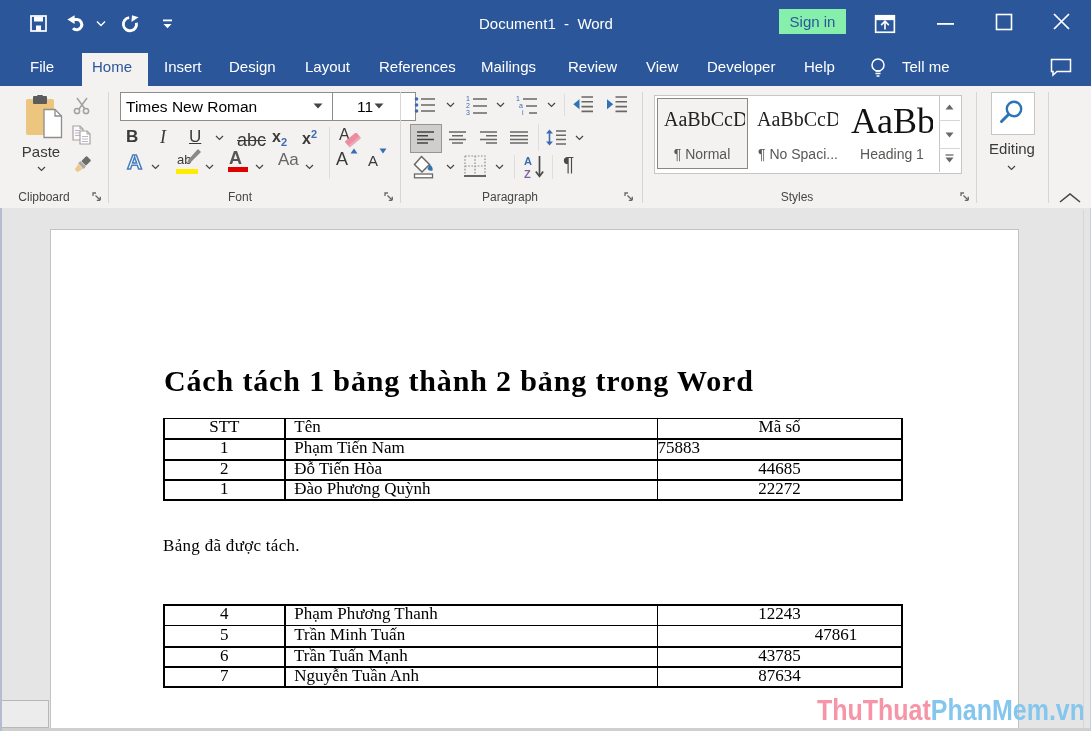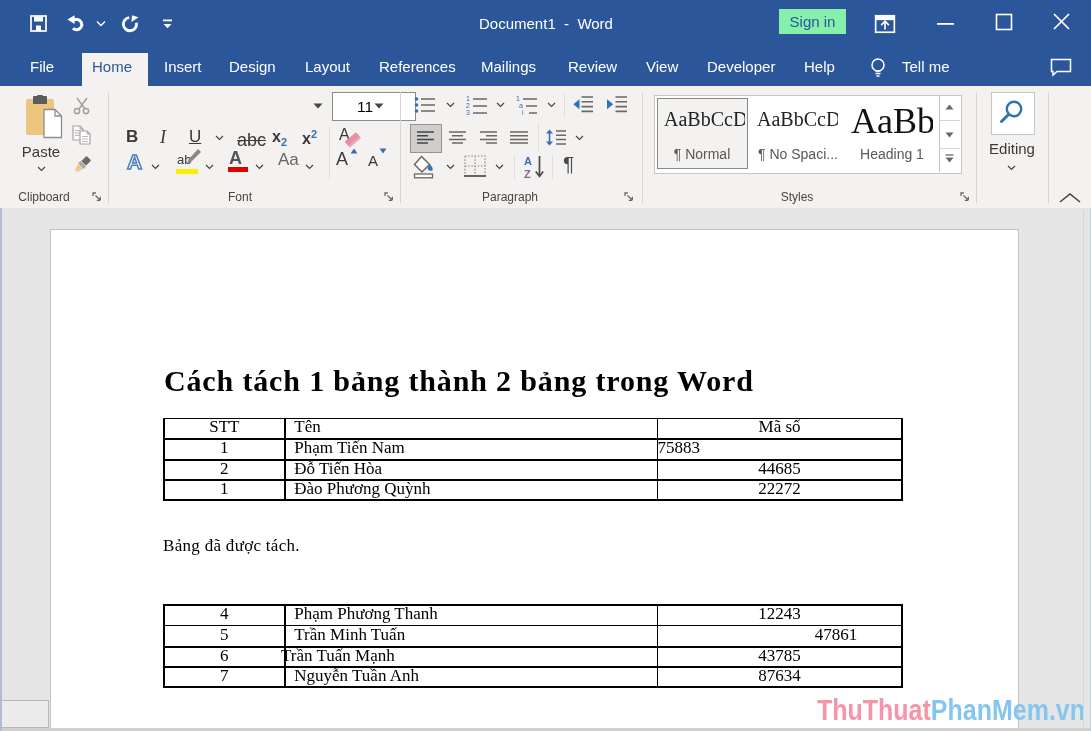--- a/index.html
+++ b/index.html
@@ -131,20 +131,21 @@
         <path d="M6.2 12.2 L12.8 12.2 L11.4 18.5 L7.6 18.5 Z" fill="#eec88c"></path>
       </g>
     </svg>
     <div class="glabel" style="left:-16px">Clipboard</div>
     <svg class="abs" style="left:92px;top:106px" width="10" height="10" viewBox="0 0 10 10">
       <path d="M1 4 L1 1 L4 1" fill="none" stroke="#6a6865" stroke-width="1.3"></path>
       <path d="M3.5 3.5 L8.3 8.3 M8.3 8.3 L8.3 4.8 M8.3 8.3 L4.8 8.3" fill="none" stroke="#6a6865" stroke-width="1.3"></path>
     </svg>
     <div class="gsep" style="left:108px"></div>
 
+    <div class="combo" style="left:120px;top:6px;width:206px;height:27px;font-size:15.5px;line-height:27px;padding-left:5px">Times New Roman</div>
     <svg class="abs" style="left:313px;top:17px" width="10" height="6" viewBox="0 0 10 6">
         <path d="M0.5 0.5 L9.5 0.5 L5 5.5 Z" fill="#444"></path>
       </svg>
     <div class="combo" style="left:332px;top:6px;width:58px;height:27px;font-size:15.5px;line-height:27px;padding-left:24px">11</div>
     <svg class="abs" style="left:374px;top:17px" width="10" height="6" viewBox="0 0 10 6">
         <path d="M0.5 0.5 L9.5 0.5 L5 5.5 Z" fill="#444"></path>
       </svg>
     <div class="abs ui" style="left:126px;top:41px;font-weight:bold;font-size:17px">B</div>
     <div class="abs ui" style="left:160px;top:41px;font-style:italic;font-size:18px;font-family:'Liberation Serif',serif">I</div>
     <div class="abs ui" style="left:189px;top:41px;font-size:17px;text-decoration:underline">U</div>
@@ -375,21 +376,21 @@
     <div class="abs tl" style="left:284.05px;top:396.45000000000005px;width:1.5px;height:83.5px"></div>
     <div class="abs tl" style="left:656.65px;top:396.45000000000005px;width:1.5px;height:83.5px"></div>
     <div class="abs tl" style="left:901.05px;top:396.45000000000005px;width:1.5px;height:83.5px"></div>
     <div class="abs tt" style="left:163.8px;top:397.20000000000005px;width:121.0px;text-align:center">4</div>
     <div class="abs tt" style="left:294.3px;top:397.20000000000005px;width:362.59999999999997px">Phạm Phương Thanh</div>
     <div class="abs tt" style="left:657.4px;top:397.20000000000005px;width:244.39999999999998px;text-align:center">12243</div>
     <div class="abs tt" style="left:163.8px;top:417.70000000000005px;width:121.0px;text-align:center">5</div>
     <div class="abs tt" style="left:294.3px;top:417.70000000000005px;width:362.59999999999997px">Trần Minh Tuấn</div>
     <div class="abs tt" style="left:696px;top:417.70000000000005px;width:280px;text-align:center">47861</div>
     <div class="abs tt" style="left:163.8px;top:439px;width:121.0px;text-align:center">6</div>
-    <div class="abs tt" style="left:281px;top:439px;width:362.59999999999997px">Trần Tuấn Mạnh</div>
+    <div class="abs tt" style="left:294px;top:439px;width:362.59999999999997px">Trần Tuấn Mạnh</div>
     <div class="abs tt" style="left:657.4px;top:439px;width:244.39999999999998px;text-align:center">43785</div>
     <div class="abs tt" style="left:163.8px;top:459px;width:121.0px;text-align:center">7</div>
     <div class="abs tt" style="left:294.3px;top:459px;width:362.59999999999997px">Nguyễn Tuần Anh</div>
     <div class="abs tt" style="left:657.4px;top:459px;width:244.39999999999998px;text-align:center">87634</div>
     <div class="abs" style="left:164px;top:158.4px;font-family:'Liberation Serif',serif;font-size:30px;font-weight:bold;line-height:30px;letter-spacing:0.85px;color:#000">Cách tách 1 bảng thành 2 bảng trong Word</div>
     <div class="abs" style="left:163px;top:328.1px;font-family:'Liberation Serif',serif;font-size:17px;line-height:20px;letter-spacing:0.3px;color:#000">Bảng đã được tách.</div>
     <div class="abs" style="left:817px;top:487.6px;font-size:29px;font-weight:bold;line-height:29px;white-space:nowrap;transform:scaleX(0.862);transform-origin:0 0"><span style="color:#f595a7">ThuThuat</span><span style="color:#85c6ee">PhanMem.vn</span></div>
     <div class="abs" style="left:0;top:492px;width:49px;height:28px;background:#ececec;border:1px solid #b9b7b5;box-sizing:border-box"></div>
     <div class="abs" style="left:0;top:492px;width:2px;height:31px;background:#2b579a"></div>
     <div class="abs" style="left:0;top:520px;width:1091px;height:3px;background:#cfcfcf"></div>

